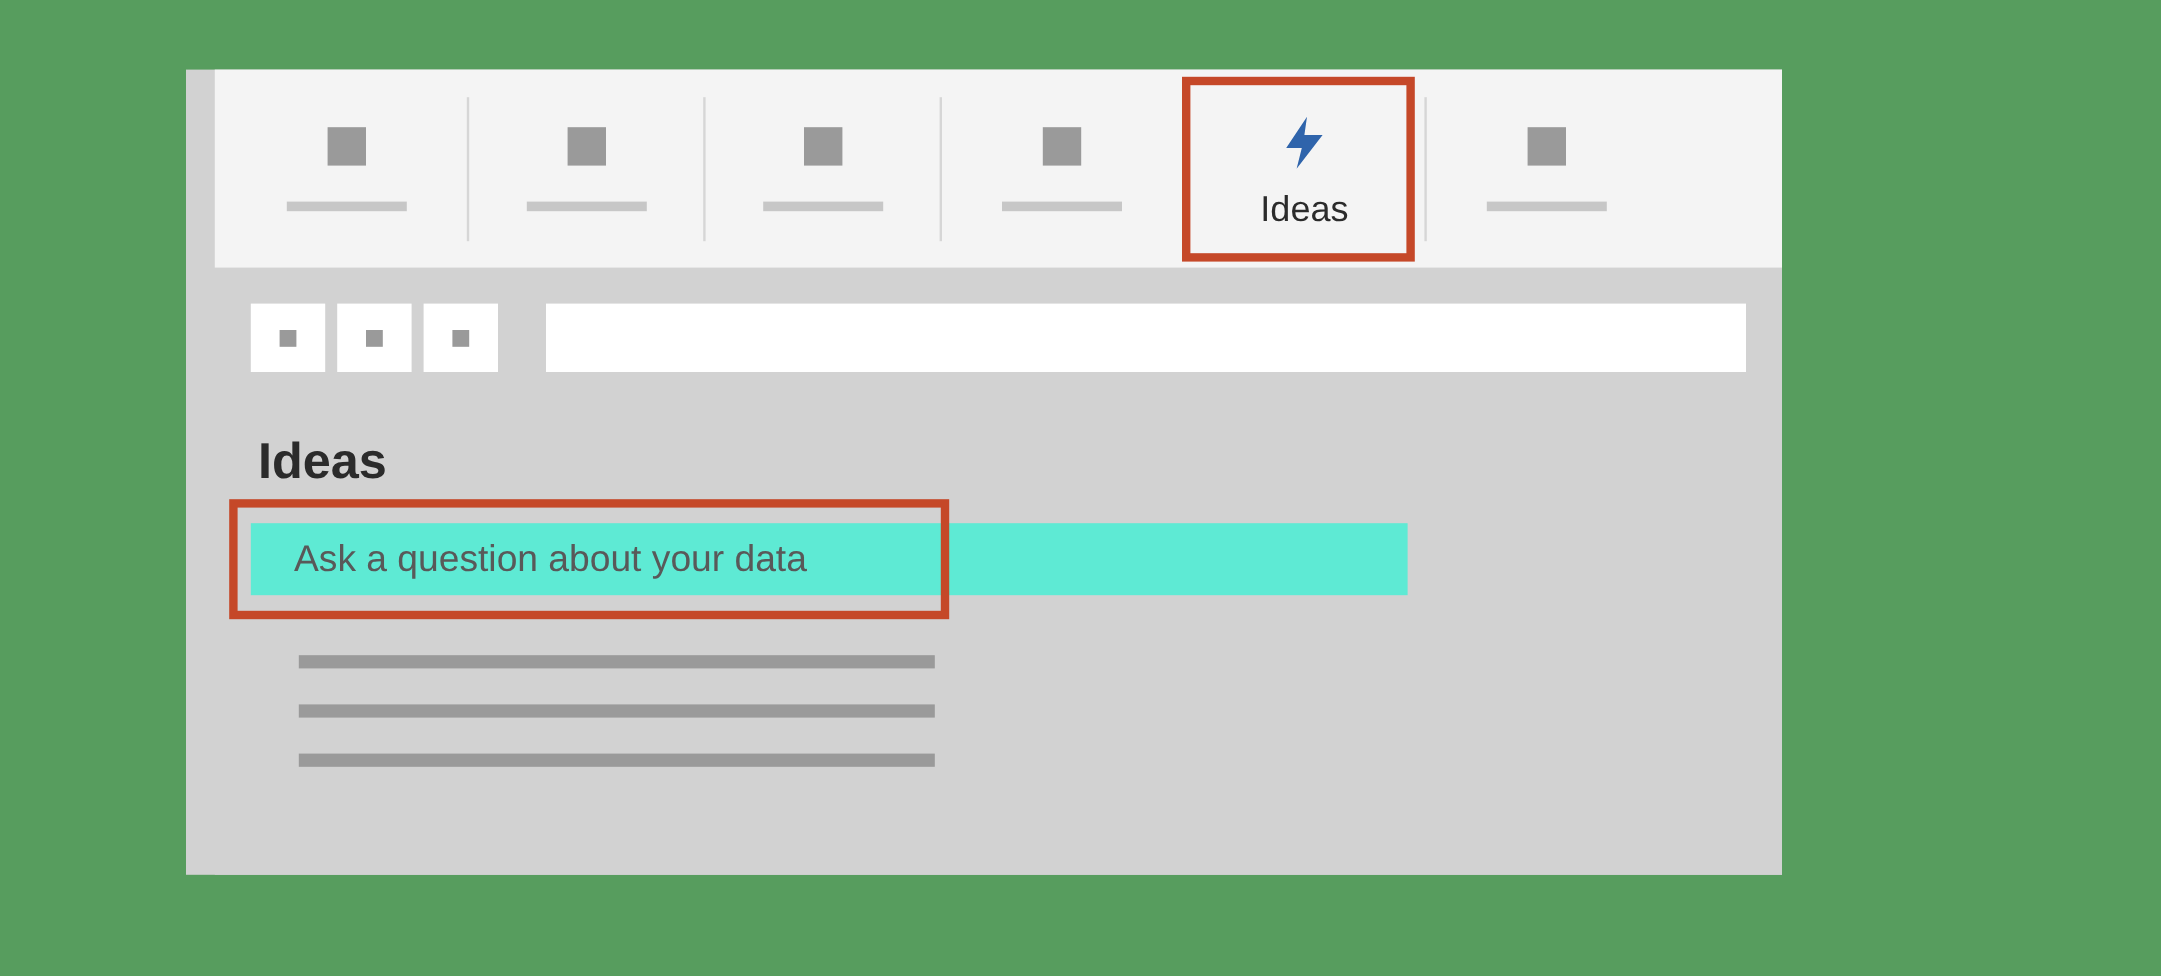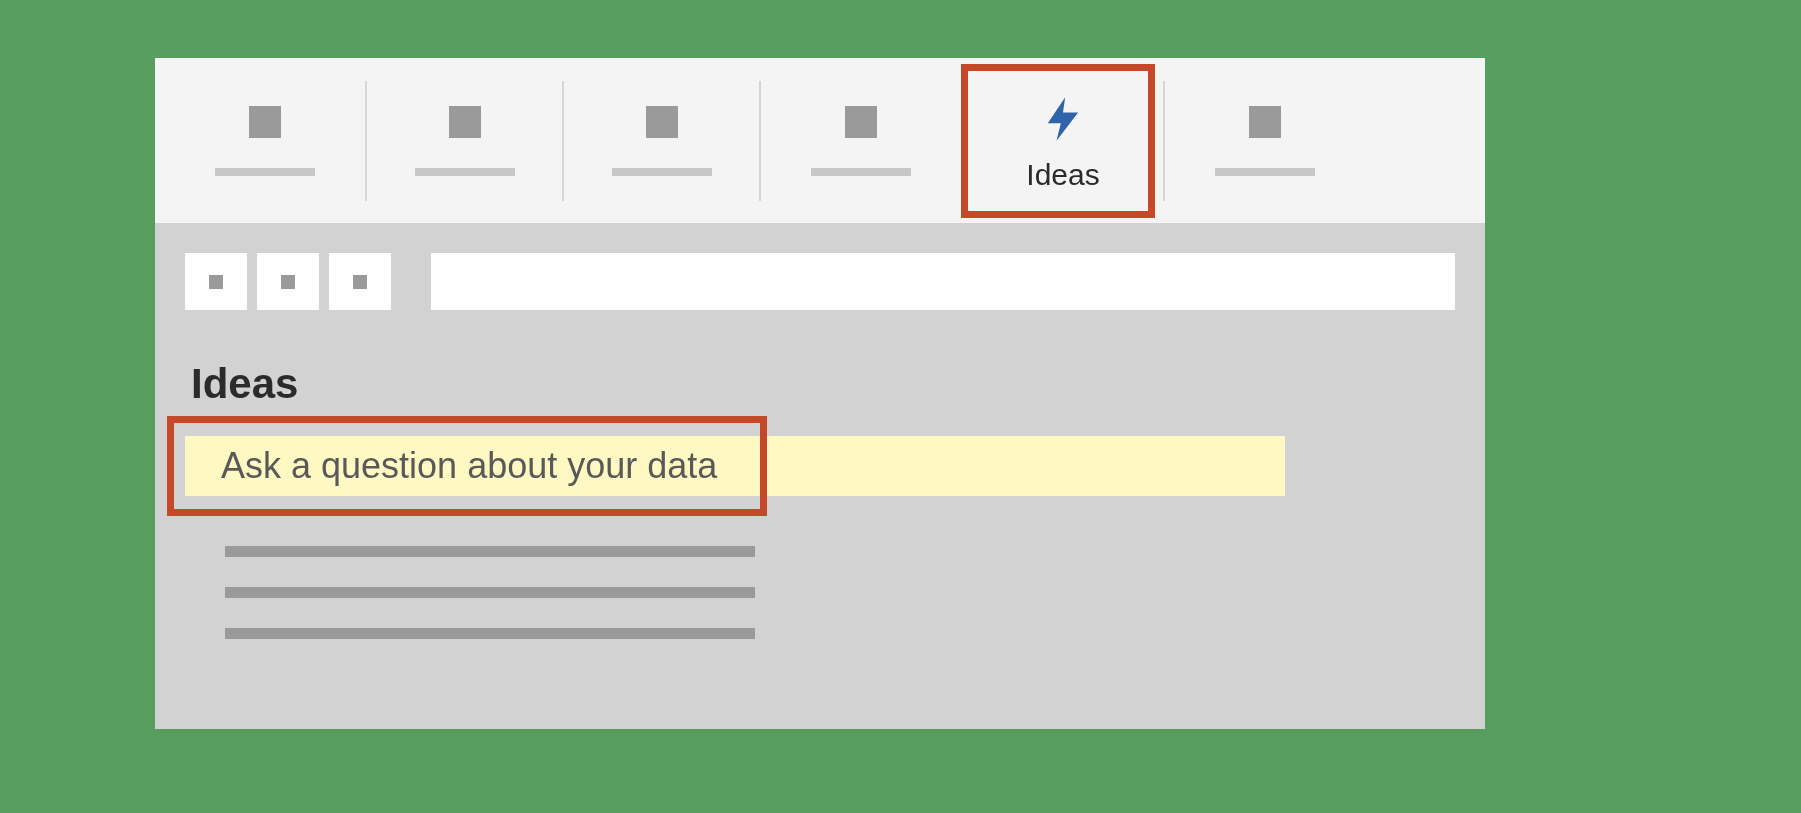--- a/index.html
+++ b/index.html
@@ -10,20 +10,21 @@
       height: 813px;
       overflow: hidden;
       position: relative;
     }
     .window {
       position: absolute;
       left: 155px;
       top: 58px;
       width: 1330px;
       background: #d2d2d2;
+      padding-left: 24px;
     }
     .ribbon {
       background: #f4f4f4;
       height: 165px;
       display: flex;
       align-items: center;
       padding: 0 10px;
       position: relative;
     }
     .ribbon-group {
@@ -107,25 +108,25 @@
       font-weight: 600;
       color: #2b2b2b;
       margin-bottom: 28px;
       margin-left: 6px;
     }
     .question-input-wrap {
       position: relative;
       margin-bottom: 50px;
     }
     .question-input {
-      width: 1100px;
+      width: 964px;
       height: 60px;
-      background: #fef9c3;
+      background: #5eead4;
       border: none;
-      font-size: 36px;
+      font-size: 31px;
       color: #595959;
       padding: 0 36px;
       outline: none;
       font-family: inherit;
     }
     .question-input::placeholder { color: #595959; }
     .result-lines {
       margin-left: 40px;
     }
     .result-line {

